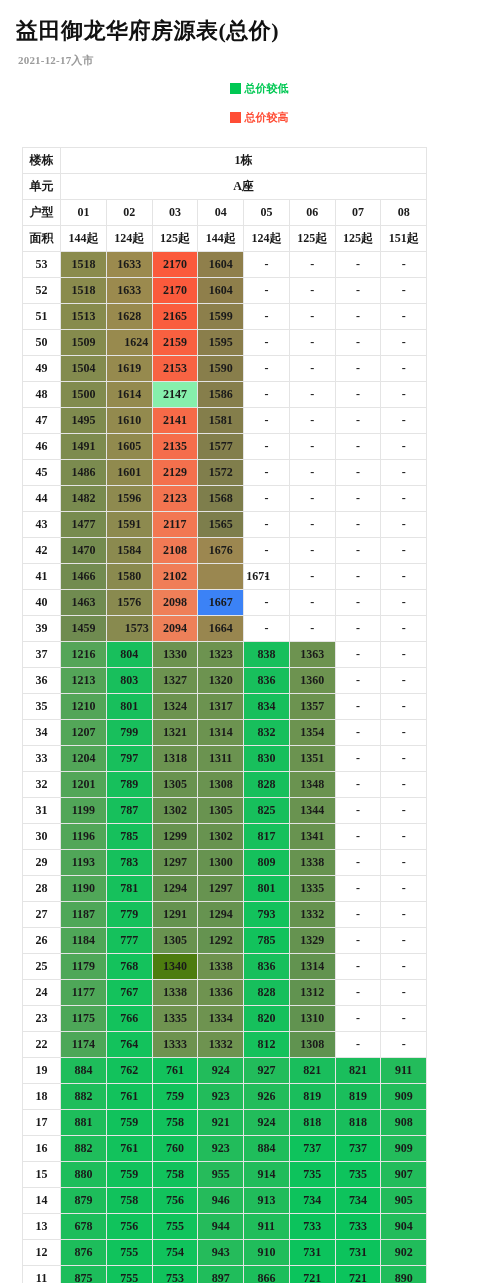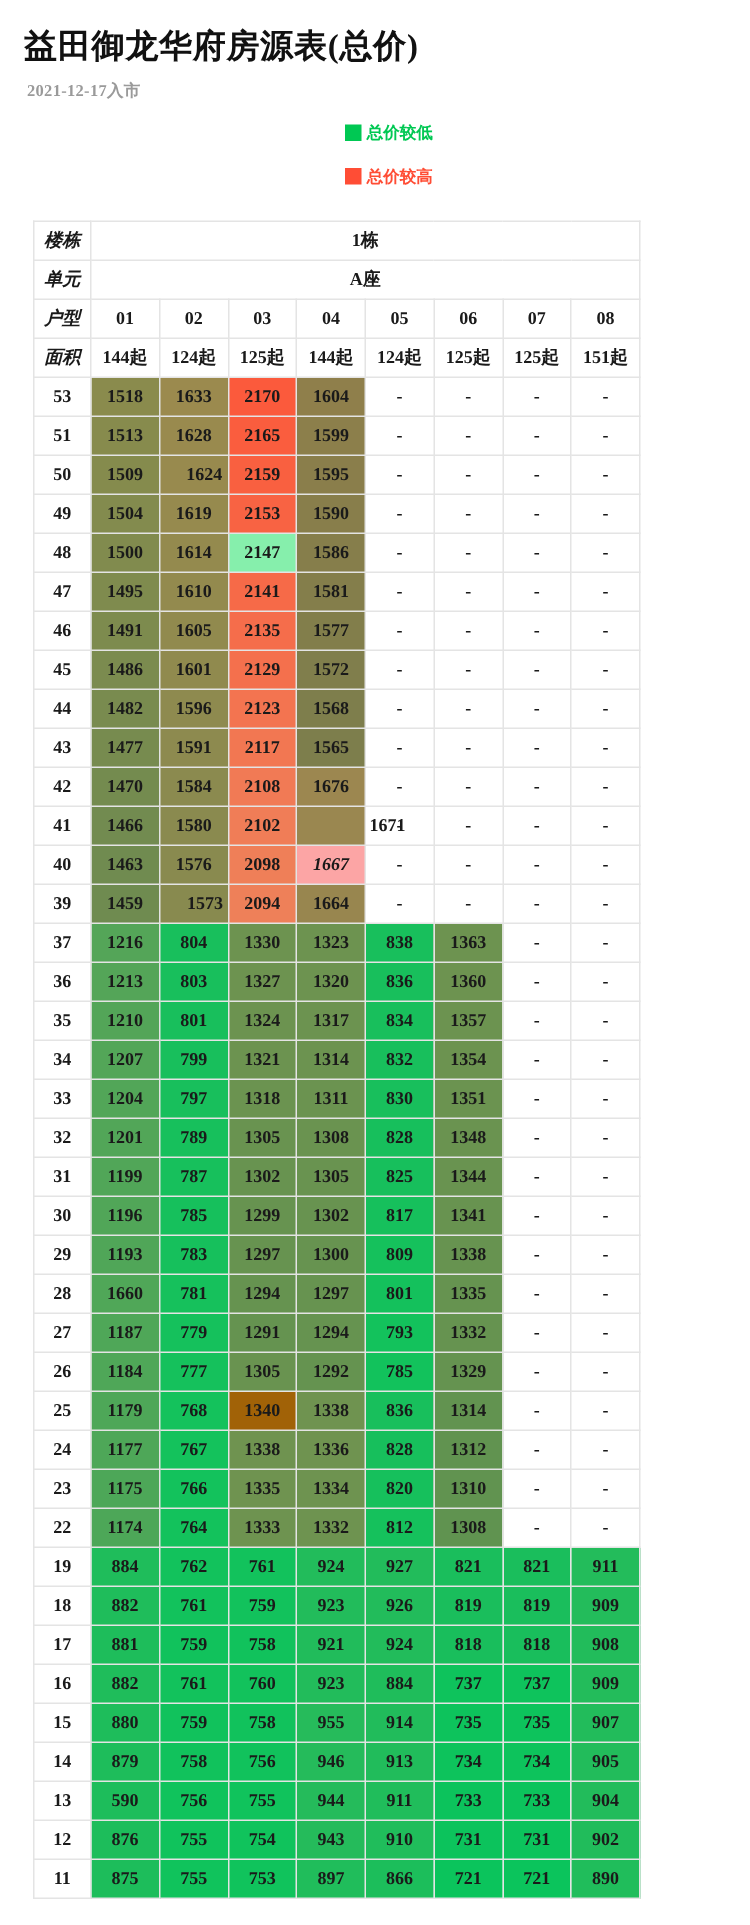--- a/index.html
+++ b/index.html
@@ -83,21 +83,20 @@
     border: 1px solid #e4e4e4;
     box-sizing: border-box;
   }
   table.grid thead th {
     background: #ffffff;
     border: 1px solid #e4e4e4;
   }
   th.rowhdr-key {
     font-size: 12px;
     color: #1a1a1a;
-    font-style: italic;
   }
   .span-cell { font-size: 12px; }
 
   td.cell {
     color: #ffffff;
     font-size: 12px;
     font-weight: bold;
     border: 1px solid #ffffff;
   }
   td.empty {
@@ -186,20 +185,31 @@
             <td class="cell" style="background: rgb(138, 139, 77);">1518</td>
             <td class="cell" style="background: rgb(155, 138, 78);">1633</td>
             <td class="cell" style="background: rgb(251, 90, 60);">2170</td>
             <td class="cell" style="background: rgb(143, 127, 75);">1604</td>
             <td class="empty">-</td>
             <td class="empty">-</td>
             <td class="empty">-</td>
             <td class="empty">-</td>
           </tr>
           <tr>
+            <td class="rowlabel">52</td>
+            <td class="cell" style="background: rgb(138, 139, 77);">1518</td>
+            <td class="cell" style="background: rgb(155, 138, 78);">1633</td>
+            <td class="cell" style="background: rgb(251, 90, 60);">2170</td>
+            <td class="cell" style="background: rgb(143, 127, 75);">1604</td>
+            <td class="empty">-</td>
+            <td class="empty">-</td>
+            <td class="empty">-</td>
+            <td class="empty">-</td>
+          </tr>
+          <tr>
             <td class="rowlabel">51</td>
             <td class="cell" style="background: rgb(135, 139, 77);">1513</td>
             <td class="cell" style="background: rgb(153, 138, 78);">1628</td>
             <td class="cell" style="background: rgb(250, 93, 62);">2165</td>
             <td class="cell" style="background: rgb(140, 127, 75);">1599</td>
             <td class="empty">-</td>
             <td class="empty">-</td>
             <td class="empty">-</td>
             <td class="empty">-</td>
           </tr>
@@ -311,21 +321,21 @@
             <td class="empty">-</td>
             <td class="empty">-</td>
             <td class="empty">-</td>
             <td class="empty">-</td>
           </tr>
           <tr>
             <td class="rowlabel">40</td>
             <td class="cell" style="background: rgb(112, 139, 80);">1463</td>
             <td class="cell" style="background: rgb(137, 138, 79);">1576</td>
             <td class="cell" style="background: rgb(239, 127, 88);">2098</td>
-            <td class="cell" style="background: #fca5a5; font-style: italic;">1667</td>
+            <td class="cell" style="background: #3b82f6;">1667</td>
             <td class="empty">-</td>
             <td class="empty">-</td>
             <td class="empty">-</td>
             <td class="empty">-</td>
           </tr>
           <tr>
             <td class="rowlabel">39</td>
             <td class="cell" style="background: rgb(111, 139, 80);">1459</td>
             <td class="cell" style="background: rgb(136, 138, 79); padding-left: 15px;">1573</td>
             <td class="cell" style="background: rgb(238, 128, 89);">2094</td>
@@ -429,21 +439,21 @@
             <td class="cell" style="background: rgb(22, 192, 92);">783</td>
             <td class="cell" style="background: rgb(103, 147, 80);">1297</td>
             <td class="cell" style="background: rgb(103, 147, 80);">1300</td>
             <td class="cell" style="background: rgb(21, 193, 92);">809</td>
             <td class="cell" style="background: rgb(103, 147, 80);">1338</td>
             <td class="empty">-</td>
             <td class="empty">-</td>
           </tr>
           <tr>
             <td class="rowlabel">28</td>
-            <td class="cell" style="background: rgb(80, 167, 88);">1660</td>
+            <td class="cell" style="background: rgb(80, 167, 88);">1190</td>
             <td class="cell" style="background: rgb(22, 193, 92);">781</td>
             <td class="cell" style="background: rgb(102, 147, 80);">1294</td>
             <td class="cell" style="background: rgb(103, 147, 80);">1297</td>
             <td class="cell" style="background: rgb(20, 193, 92);">801</td>
             <td class="cell" style="background: rgb(102, 147, 80);">1335</td>
             <td class="empty">-</td>
             <td class="empty">-</td>
           </tr>
           <tr>
             <td class="rowlabel">27</td>
@@ -464,21 +474,21 @@
             <td class="cell" style="background: rgb(101, 147, 80);">1292</td>
             <td class="cell" style="background: rgb(18, 194, 92);">785</td>
             <td class="cell" style="background: rgb(101, 147, 80);">1329</td>
             <td class="empty">-</td>
             <td class="empty">-</td>
           </tr>
           <tr>
             <td class="rowlabel">25</td>
             <td class="cell" style="background: rgb(78, 167, 88);">1179</td>
             <td class="cell" style="background: rgb(20, 194, 92);">768</td>
-            <td class="cell" style="background: #a16207;">1340</td>
+            <td class="cell" style="background: #4d7c0f;">1340</td>
             <td class="cell" style="background: rgb(111, 147, 80);">1338</td>
             <td class="cell" style="background: rgb(24, 191, 92);">836</td>
             <td class="cell" style="background: rgb(98, 147, 80);">1314</td>
             <td class="empty">-</td>
             <td class="empty">-</td>
           </tr>
           <tr>
             <td class="rowlabel">24</td>
             <td class="cell" style="background: rgb(78, 167, 88);">1177</td>
             <td class="cell" style="background: rgb(20, 194, 92);">767</td>
@@ -572,21 +582,21 @@
             <td class="cell" style="background: rgb(17, 194, 92);">758</td>
             <td class="cell" style="background: rgb(17, 194, 92);">756</td>
             <td class="cell" style="background: rgb(37, 187, 91);">946</td>
             <td class="cell" style="background: rgb(33, 188, 91);">913</td>
             <td class="cell" style="background: rgb(13, 195, 92);">734</td>
             <td class="cell" style="background: rgb(13, 195, 92);">734</td>
             <td class="cell" style="background: rgb(34, 188, 91);">905</td>
           </tr>
           <tr>
             <td class="rowlabel">13</td>
-            <td class="cell" style="background: rgb(29, 189, 91);">590</td>
+            <td class="cell" style="background: rgb(29, 189, 91);">678</td>
             <td class="cell" style="background: rgb(16, 195, 92);">756</td>
             <td class="cell" style="background: rgb(16, 195, 92);">755</td>
             <td class="cell" style="background: rgb(37, 187, 91);">944</td>
             <td class="cell" style="background: rgb(32, 189, 91);">911</td>
             <td class="cell" style="background: rgb(12, 195, 92);">733</td>
             <td class="cell" style="background: rgb(12, 195, 92);">733</td>
             <td class="cell" style="background: rgb(34, 188, 91);">904</td>
           </tr>
           <tr>
             <td class="rowlabel">12</td>

